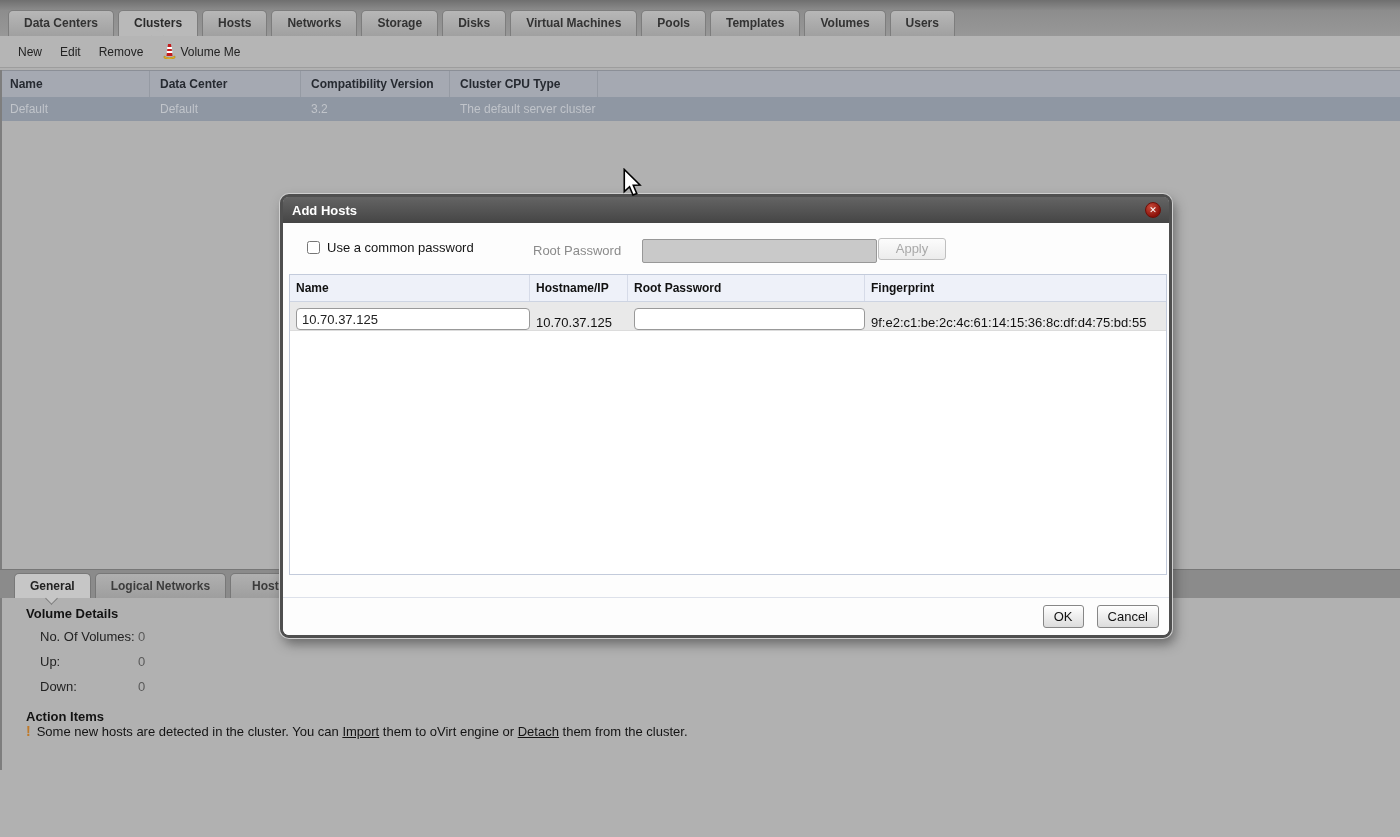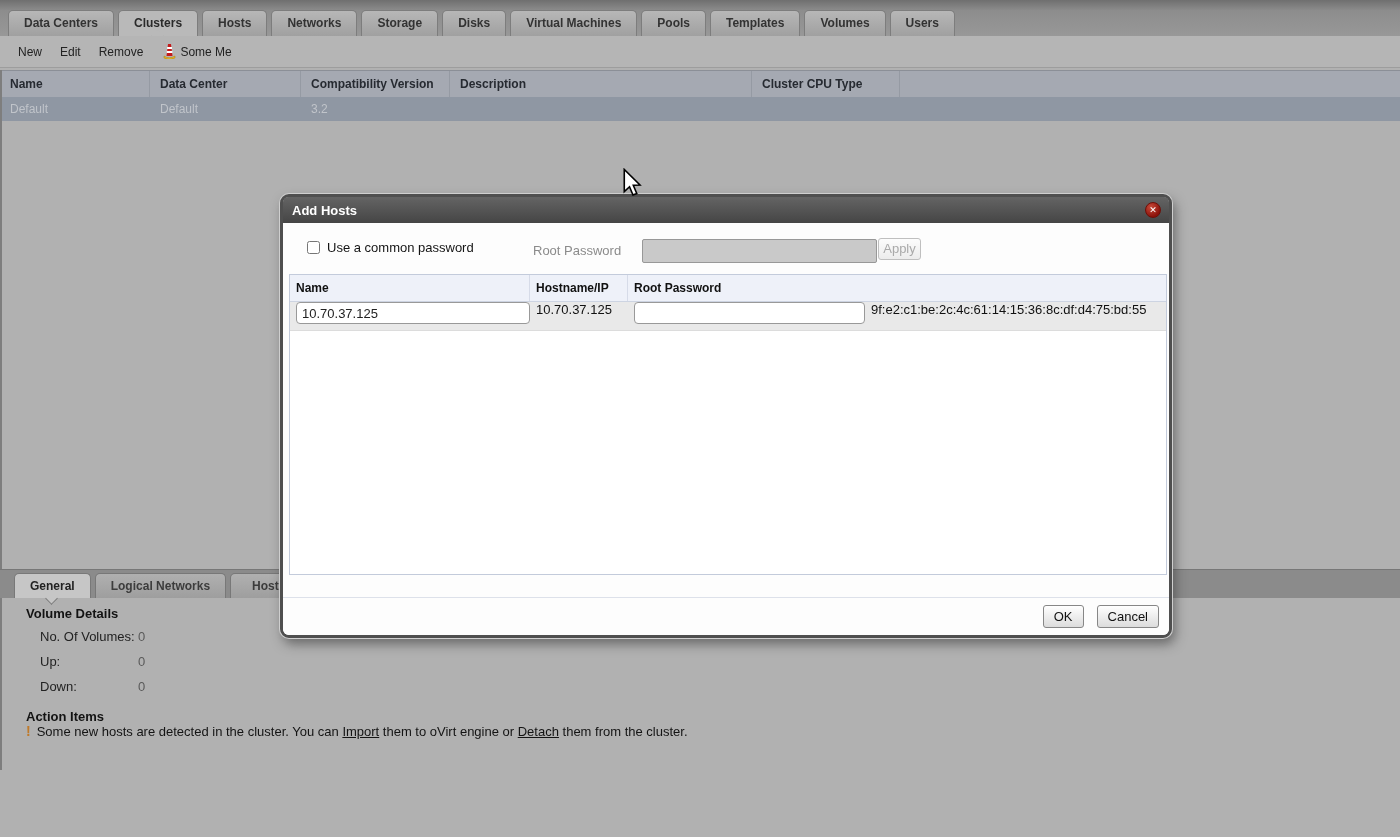--- a/index.html
+++ b/index.html
@@ -66,31 +66,31 @@
              box-sizing:border-box;display:flex;align-items:center;justify-content:center;
              color:#fff;font-size:9px;font-weight:bold;line-height:1;cursor:pointer;}
   .dlg-body{position:absolute;left:0;top:26px;right:0;bottom:0;background:#fdfdfd;border-radius:0 0 6px 6px;}
 
   .cb-row{position:absolute;left:24px;top:17px;display:flex;align-items:center;}
   .cb-row input{margin:0 7px 0 0;width:13px;height:13px;}
   .cb-label{font-size:13px;color:#141414;}
   .rp-label{position:absolute;left:250px;top:20px;font-size:13px;color:#8b8b8b;}
   .rp-input{position:absolute;left:359px;top:16px;width:229px;height:20px;background:#c9c9c9;
             border:1px solid #989898;border-radius:2px;}
-  .apply-btn{position:absolute;left:595px;top:15px;width:43px;height:22px;box-sizing:border-box;
+  .apply-btn{position:absolute;left:595px;top:15px;width:68px;height:22px;box-sizing:border-box;
              background:linear-gradient(180deg,#fcfcfc,#ececec);border:1px solid #bfbfbf;border-radius:3px;
              color:#a9a9a9;font-size:13px;text-align:center;line-height:20px;}
 
   .hosts-table{position:absolute;left:6px;top:51px;width:878px;height:301px;box-sizing:border-box;
                border:1px solid #c3cbdb;background:#fff;}
   .ht-header{display:flex;height:26px;background:#eef1f9;border-bottom:1px solid #cdd4e2;}
   .ht-h{box-sizing:border-box;display:flex;align-items:center;padding-left:6px;
         font-size:12px;font-weight:bold;color:#111;border-right:1px solid #d6dbe8;}
   .ht-h:last-child{border-right:none;flex:1;}
-  .ht-row{display:flex;height:28px;background:#e9e9e9;border-bottom:1px solid #dcdcdc;align-items:flex-start;}
+  .ht-row{display:flex;height:28px;background:#e9e9e9;border-bottom:1px solid #dcdcdc;align-items:flex-end;}
   .ht-c{box-sizing:border-box;display:flex;align-items:center;padding-left:6px;font-size:13px;color:#111;}
   .ht-c:last-child{flex:1;}
   .ht-input{width:228px;height:20px;margin-left:0;border:1px solid #999;border-radius:4px;
             font-size:13px;font-family:"Liberation Sans",sans-serif;padding:0 5px;color:#222;box-sizing:content-box;}
   .ht-input.pwd{width:222px;}
 
   .dlg-footer{position:absolute;left:0;right:0;bottom:0;height:37px;border-top:1px solid #dde1ea;
               display:flex;align-items:center;justify-content:flex-end;padding-right:10px;}
   .dlg-btn{min-width:34px;padding:3px 10px;margin-left:13px;background:linear-gradient(180deg,#ffffff,#dcdcdc);
            border:1px solid #878787;border-radius:3px;font-size:13px;color:#111;cursor:pointer;
@@ -123,37 +123,37 @@
     <span class="toolbtn">New</span>
     <span class="toolbtn">Edit</span>
     <span class="toolbtn">Remove</span>
     <span class="guideme">
       <svg width="13" height="15" viewBox="0 0 13 15">
         <polygon points="5,0 8,0 9.5,12 3.5,12" fill="#c41a1a"></polygon>
         <rect x="4.1" y="3" width="4.9" height="2" fill="#fff"></rect>
         <rect x="3.8" y="7" width="5.6" height="2" fill="#fff"></rect>
         <path d="M1,12 Q6,15.5 12,12 L12,14 Q6,17 1,14 Z" fill="#e8b526" stroke="#a87d10" stroke-width="0.5"></path>
       </svg>
-      <span class="toolbtn" style="margin-left:0">Some Me</span>
+      <span class="toolbtn" style="margin-left:0">Volume Me</span>
     </span>
   </div>
 
   <div class="grid-header">
     <div class="gh-cell" style="width:150px">Name</div>
     <div class="gh-cell" style="width:151px">Data Center</div>
     <div class="gh-cell" style="width:149px">Compatibility Version</div>
-    <div class="gh-cell" style="width:302px">Description</div>
     <div class="gh-cell" style="width:148px">Cluster CPU Type</div>
     <div class="gh-cell gh-fill"></div>
   </div>
 
   <div class="grid-row">
     <div class="gr-cell" style="width:150px">Default</div>
     <div class="gr-cell" style="width:151px">Default</div>
     <div class="gr-cell" style="width:149px">3.2</div>
+    <div class="gr-cell" style="width:302px">The default server cluster</div>
     <div class="gr-cell" style="width:148px"></div>
   </div>
 
   <div class="left-edge"></div>
 
   <div class="subband">
     <div class="subtabs">
       <div class="subtab active">General</div>
       <div class="subtab">Logical Networks</div>
       <div class="subtab hosts">Hosts</div>
@@ -189,20 +189,21 @@
       </label>
       <span class="rp-label">Root Password</span>
       <input class="rp-input" type="password" disabled="" style="">
       <div class="apply-btn">Apply</div>
 
       <div class="hosts-table">
         <div class="ht-header">
           <div class="ht-h" style="width:240px">Name</div>
           <div class="ht-h" style="width:98px">Hostname/IP</div>
           <div class="ht-h" style="width:237px">Root Password</div>
+          <div class="ht-h">Fingerprint</div>
         </div>
         <div class="ht-row">
           <div class="ht-c" style="width:240px">
             <input class="ht-input" type="text" value="10.70.37.125" style="">
           </div>
           <div class="ht-c" style="width:98px">10.70.37.125</div>
           <div class="ht-c" style="width:237px">
             <input class="ht-input pwd" type="password" value="" style="">
           </div>
           <div class="ht-c">9f:e2:c1:be:2c:4c:61:14:15:36:8c:df:d4:75:bd:55</div>

